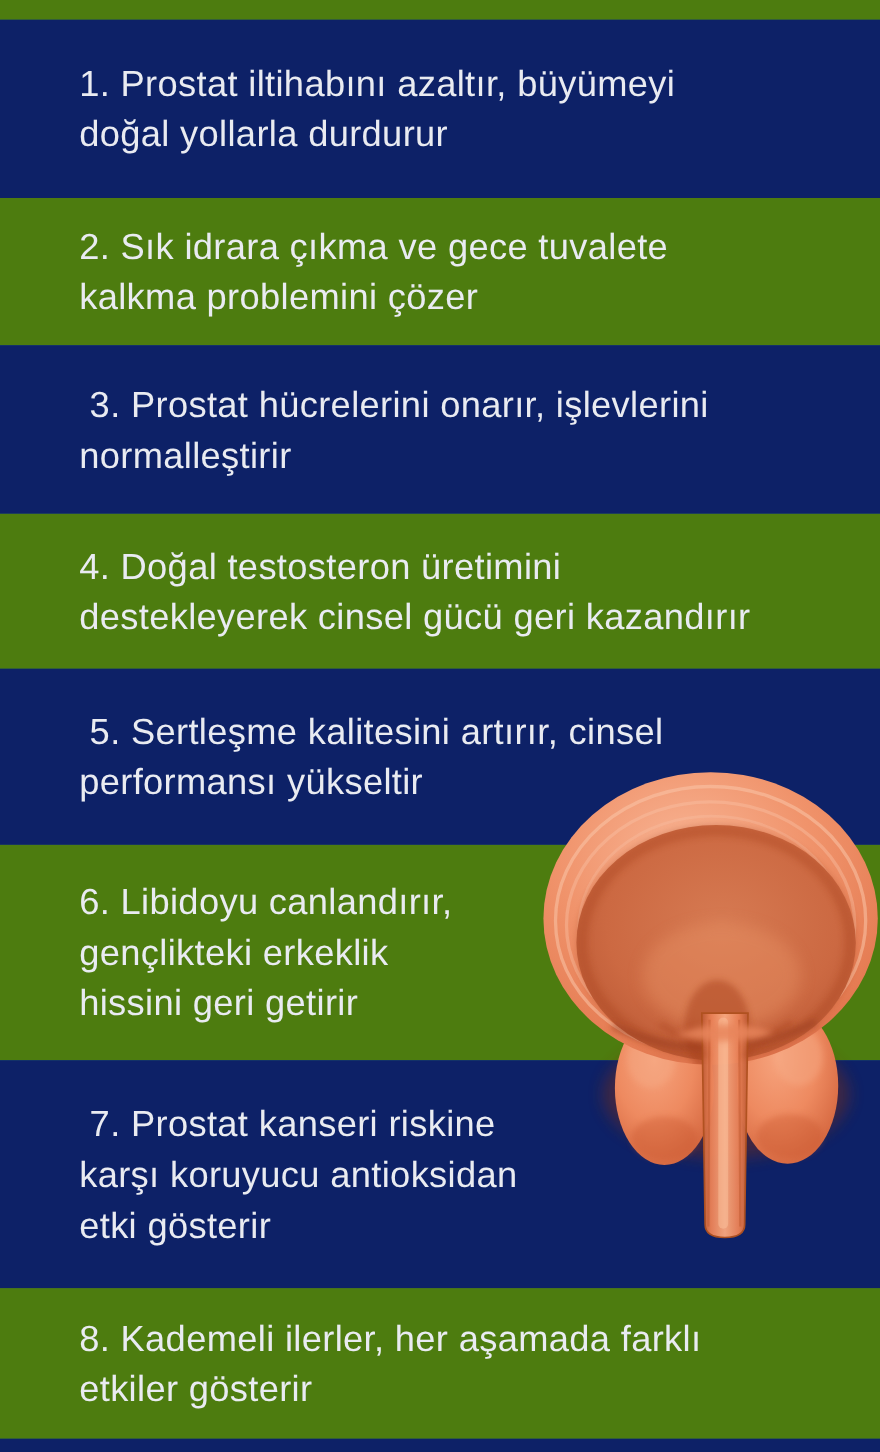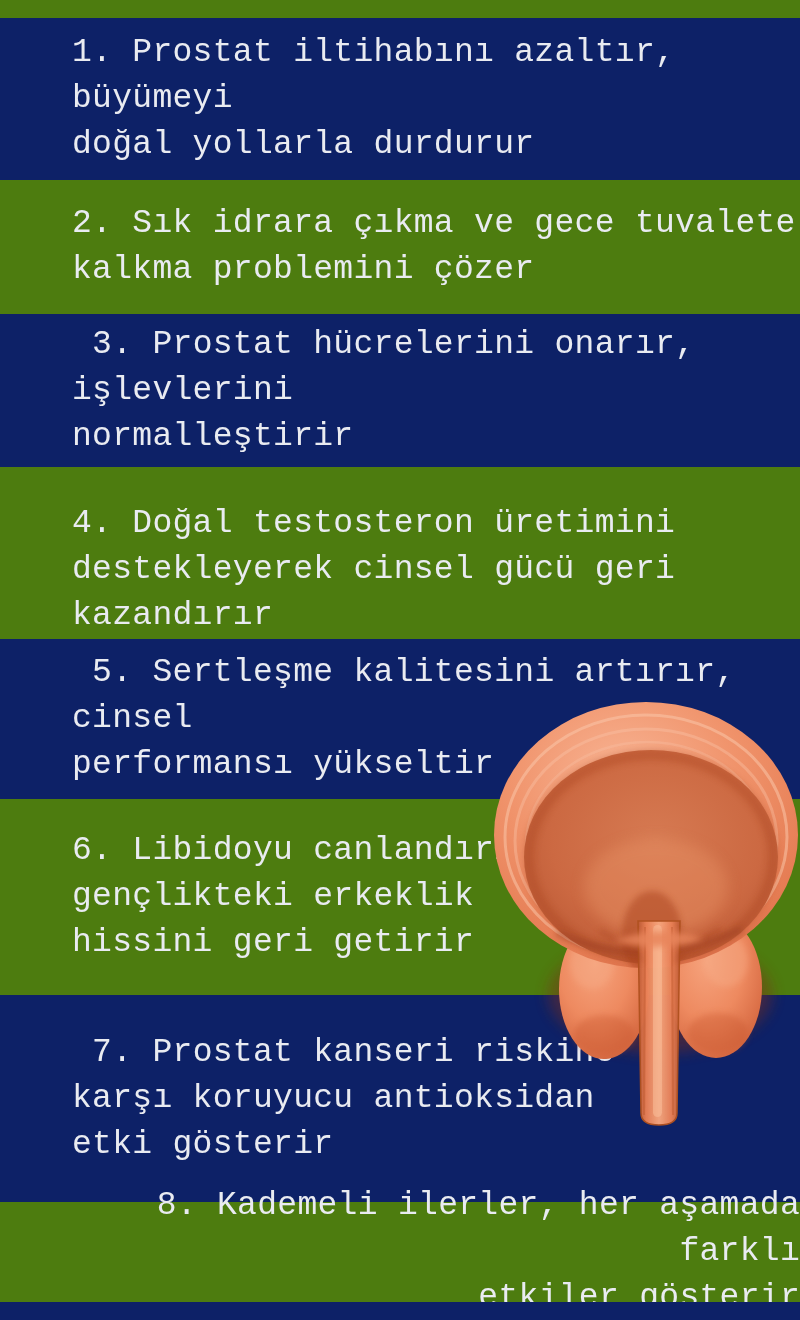--- a/index.html
+++ b/index.html
@@ -1,40 +1,40 @@
 <!DOCTYPE html>
 <html><head>
 <meta charset="utf-8">
 <style>
   html,body{margin:0;padding:0;background:#000;}
   .canvas{
     position:relative;
     width:800px;height:1320px;
     overflow:hidden;
-    font-family:Liberation Mono, monospace;
+    font-family:Liberation Sans, sans-serif;
     background:#0434a9;
   }
   .band{
     position:relative;
     width:100%;
     display:flex;
     align-items:center;
     box-sizing:border-box;
   }
   .dark{background:#0d2167;}
   .bright{background:#4d7c0f;}
   .strip-top{height:18px;}
   .b1{height:162px;}
   .b2{height:134px;}
   .b3{height:153px;align-items:center;}
-  .b4{height:172px;align-items:flex-end;}
+  .b4{height:141px;}
   .b5{height:160px;}
   .b6{height:196px;align-items:center;}
   .b7{height:207px;}
-  .b8{height:100px;text-align:right;}
+  .b8{height:137px;}
   .strip-bottom{height:18px;}
   .benefit-text{
     margin:0;
     padding-left:72px;
     font-size:33px;
     line-height:46px;
     font-weight:300;
     letter-spacing:0.3px;
     color:#e9ebf1;
     white-space:pre-wrap;

